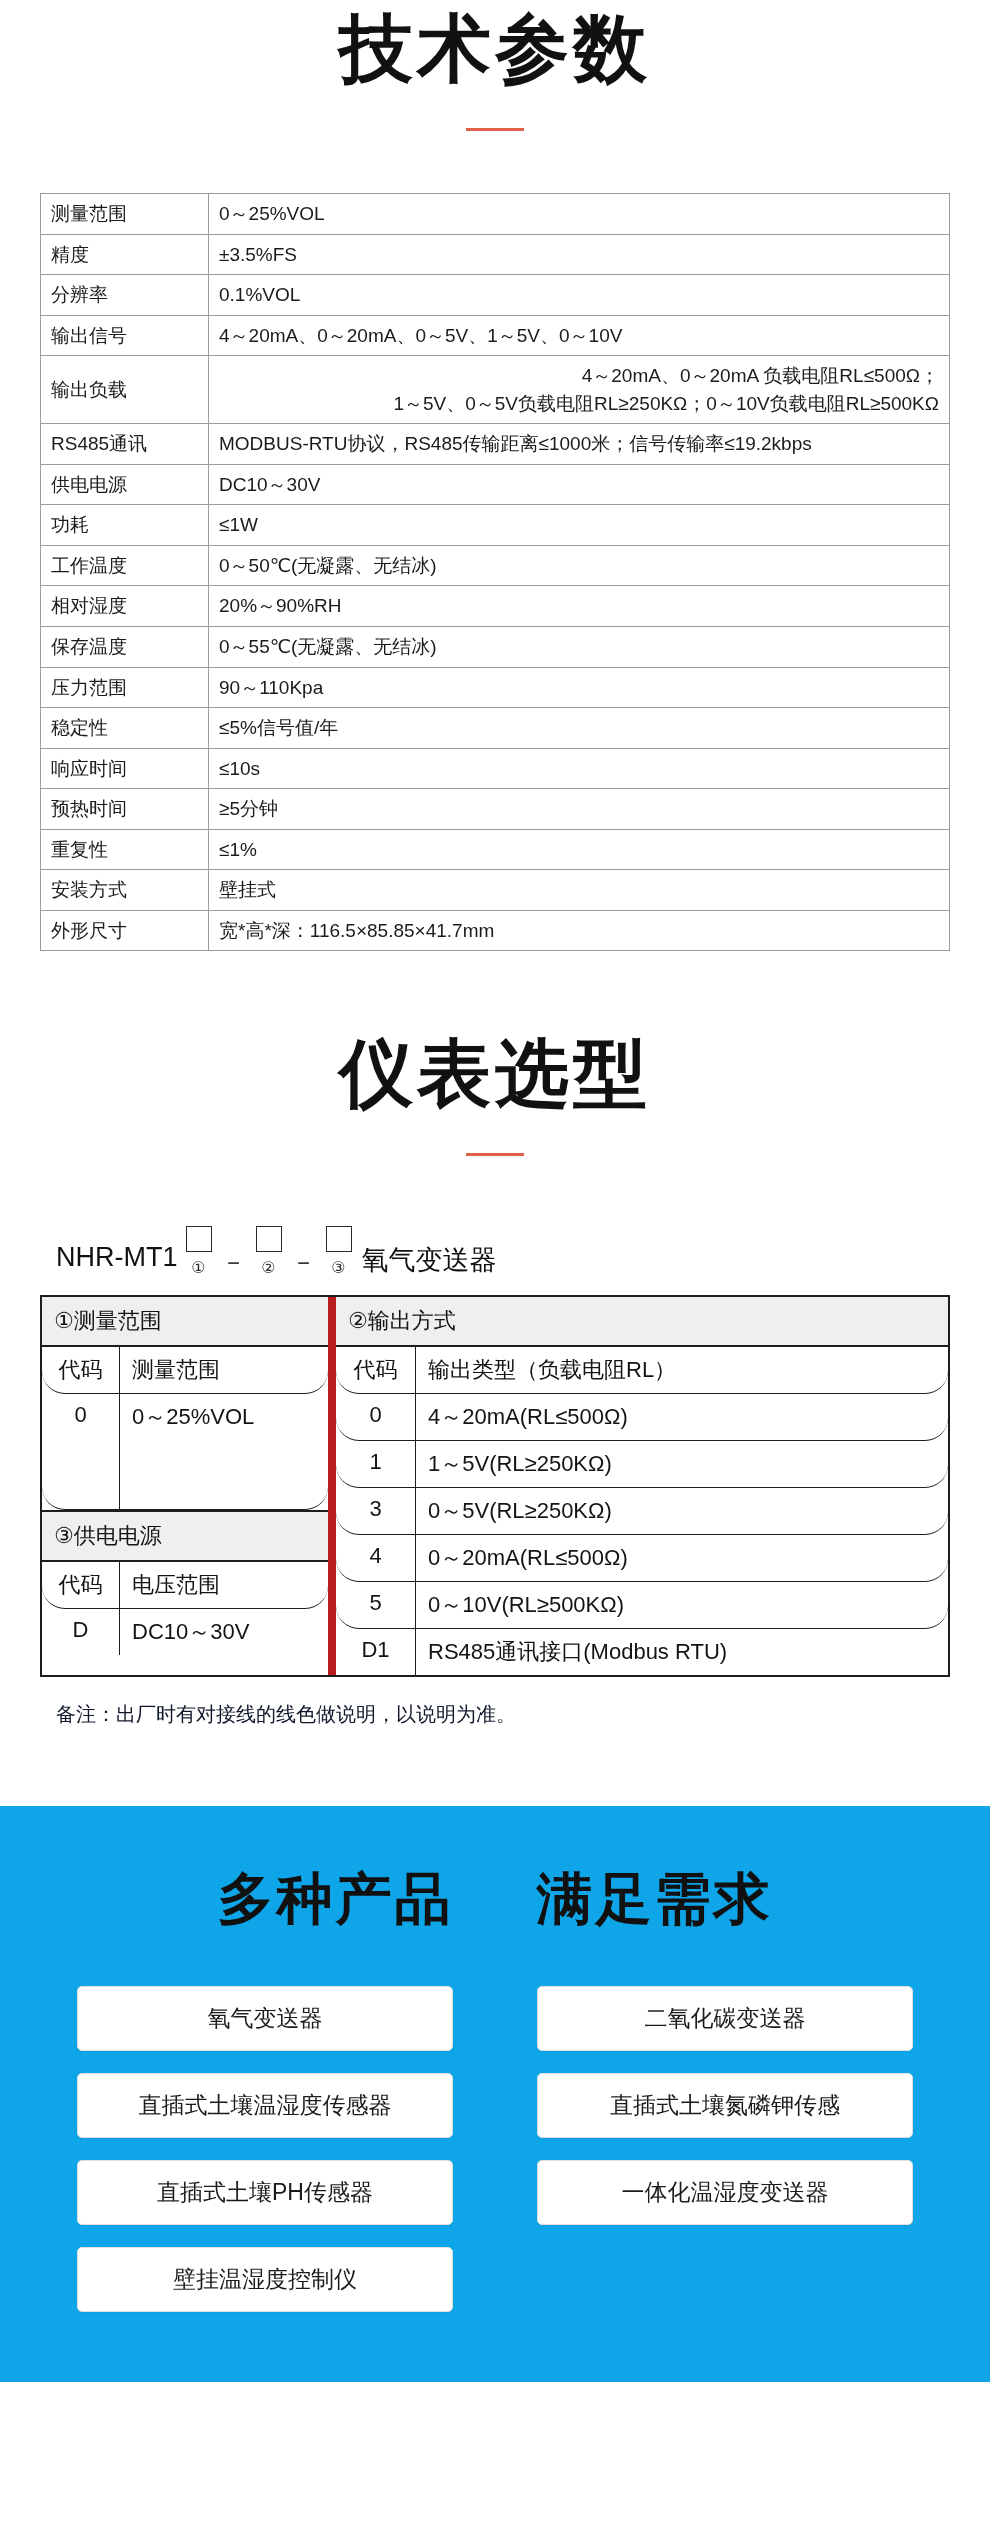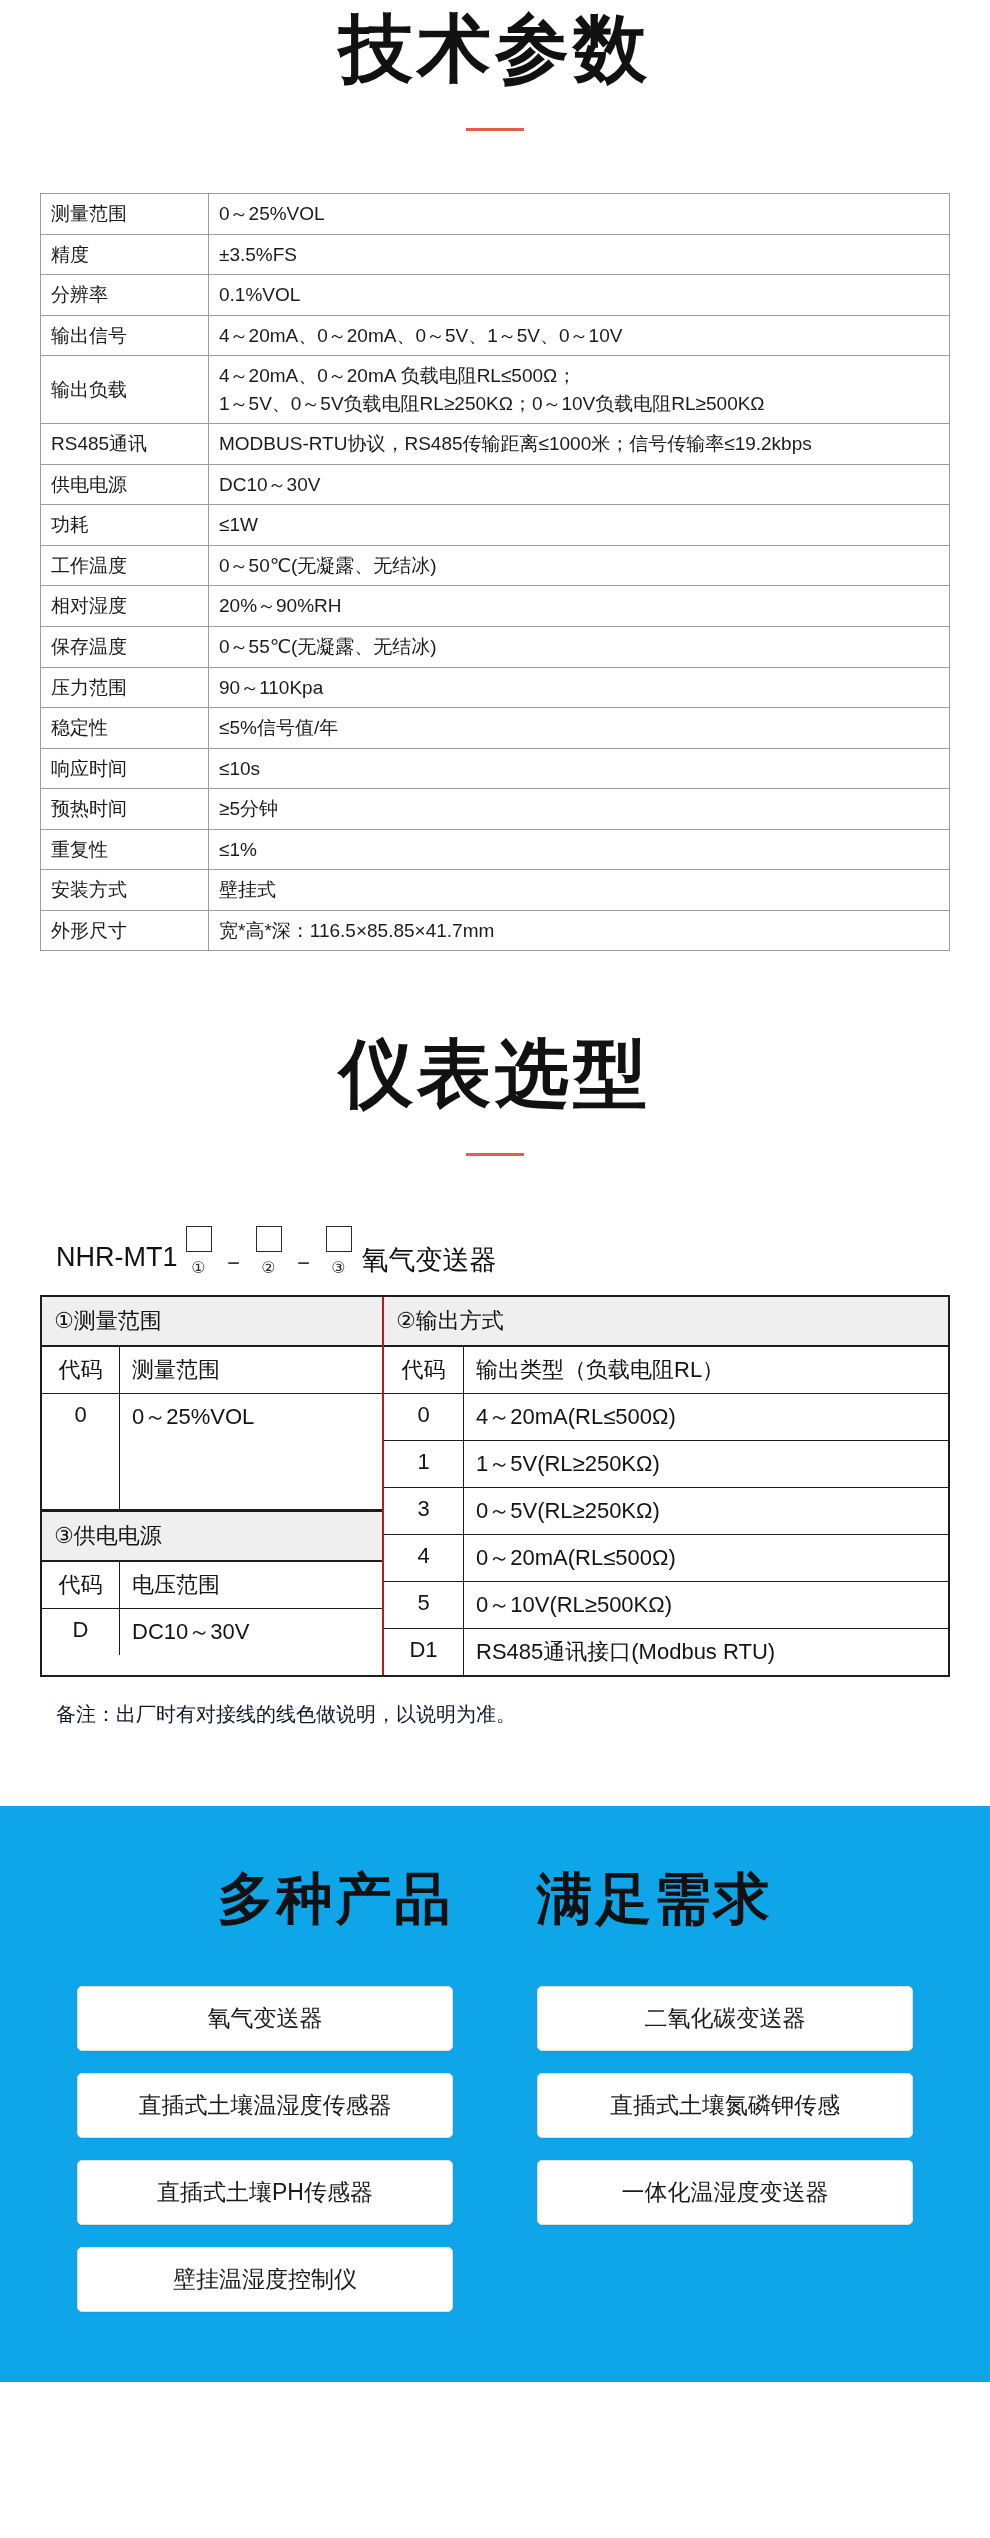--- a/index.html
+++ b/index.html
@@ -47,21 +47,21 @@
   table.spec td {
     border: 1px solid #9c9c9c;
     padding: 6px 10px;
     line-height: 1.45;
     vertical-align: middle;
   }
   table.spec td.label {
     width: 168px;
     white-space: nowrap;
   }
-  .sub-line { display: block; }
+  .sub-line { display: block; text-align: right; }
 
   
   .model-wrap {
     width: 910px;
     margin: 0 auto;
   }
   .model-code {
     margin-top: 70px;
     display: flex;
     align-items: flex-end;
@@ -94,31 +94,32 @@
   .model-code .suffix { margin-left: 8px; line-height: 34px; }
 
   .model-table {
     margin-top: 18px;
     width: 910px;
     border: 2px solid #1d1d1d;
     display: flex;
     font-size: 22px;
     color: #141414;
   }
-  .mt-left { width: 342px; border-right: 2px solid #b91c1c; }
+  .mt-left { width: 294px; border-right: 8px solid #b91c1c; }
   .mt-right { flex: 1; }
   .mt-head {
     background: #efefef;
     border-bottom: 2px solid #1d1d1d;
     padding: 9px 12px;
     font-weight: normal;
   }
   .mt-row {
     display: flex;
     border-bottom: 1px solid #1d1d1d;
+    border-radius: 23px;
   }
   .mt-row.noborder { border-bottom: none; }
   .mt-c1 {
     width: 78px;
     border-right: 1px solid #1d1d1d;
     padding: 8px 0;
     text-align: center;
   }
   .mt-c2 { padding: 8px 12px; flex: 1; }
   .mt-right .mt-c1 { width: 80px; }

